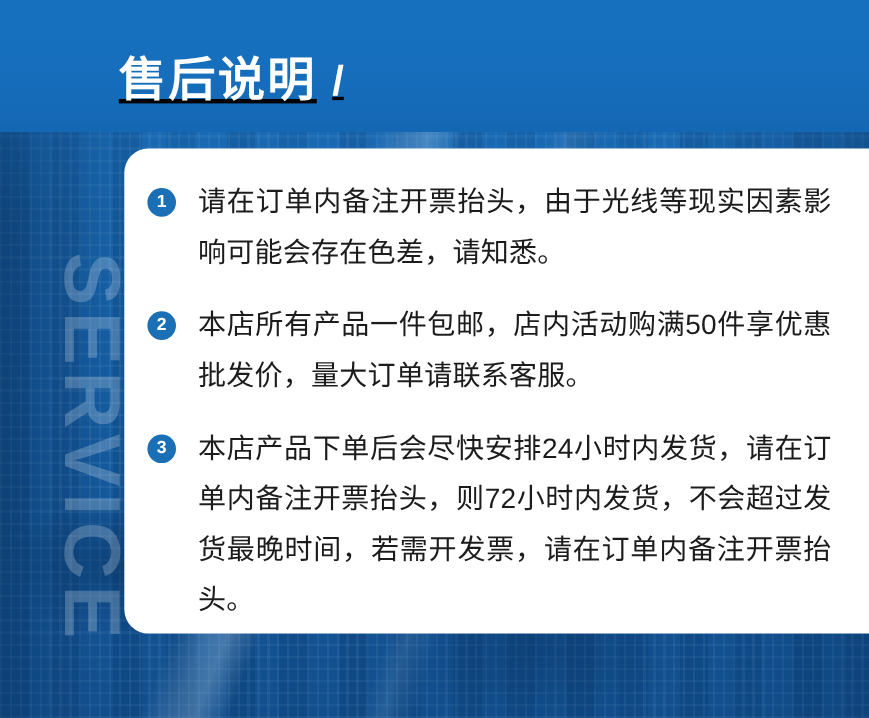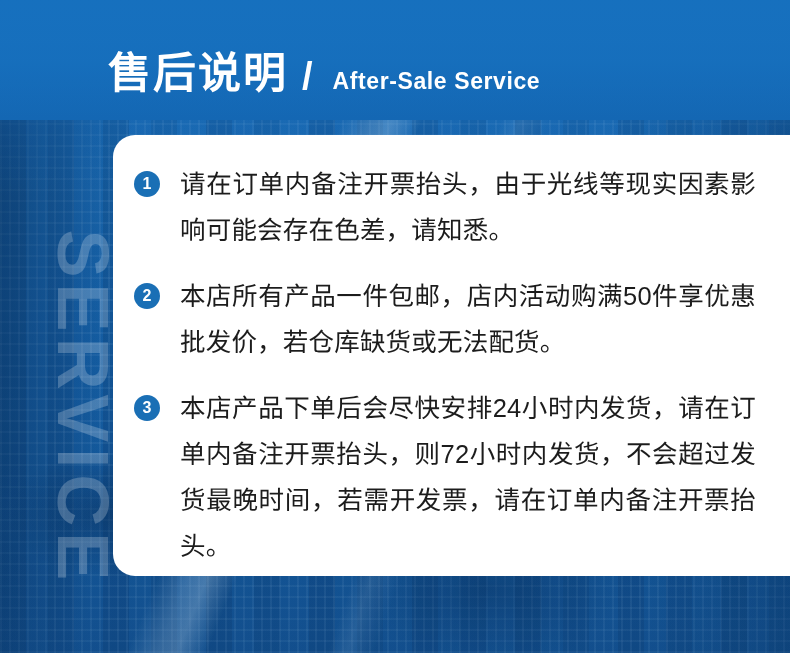--- a/index.html
+++ b/index.html
@@ -90,22 +90,23 @@
     pointer-events: none;
     user-select: none;
   }
 
   
   .header {
     position: absolute;
     left: 108px;
     top: 52px;
     display: flex;
-    align-items: flex-end;
+    align-items: center;
     gap: 0;
+    text-decoration: underline;
   }
 
   .title-cn {
     font-size: 43px;
     font-weight: 700;
     color: #ffffff;
     letter-spacing: 2px;
     line-height: 1;
     white-space: nowrap;
   }
@@ -190,34 +191,33 @@
 
   <div class="bg-base"></div>
   <div class="bg-city"></div>
   <div class="bg-haze"></div>
 
   <div class="watermark">SERVICE</div>
 
   <div class="header">
     <span class="title-cn">售后说明</span>
     <span class="title-slash">/</span>
-    <span class="title-en">After-Sale Service</span>
   </div>
 
   <div class="card">
     <div class="list">
 
       <div class="item">
         <div class="badge">1</div>
         <div class="item-text">请在订单内备注开票抬头，由于光线等现实因素影响可能会存在色差，请知悉。</div>
       </div>
 
       <div class="item">
         <div class="badge">2</div>
-        <div class="item-text">本店所有产品一件包邮，店内活动购满50件享优惠批发价，若仓库缺货或无法配货。</div>
+        <div class="item-text">本店所有产品一件包邮，店内活动购满50件享优惠批发价，量大订单请联系客服。</div>
       </div>
 
       <div class="item">
         <div class="badge">3</div>
         <div class="item-text">本店产品下单后会尽快安排24小时内发货，请在订单内备注开票抬头，则72小时内发货，不会超过发货最晚时间，若需开发票，请在订单内备注开票抬头。</div>
       </div>
 
     </div>
   </div>
 

